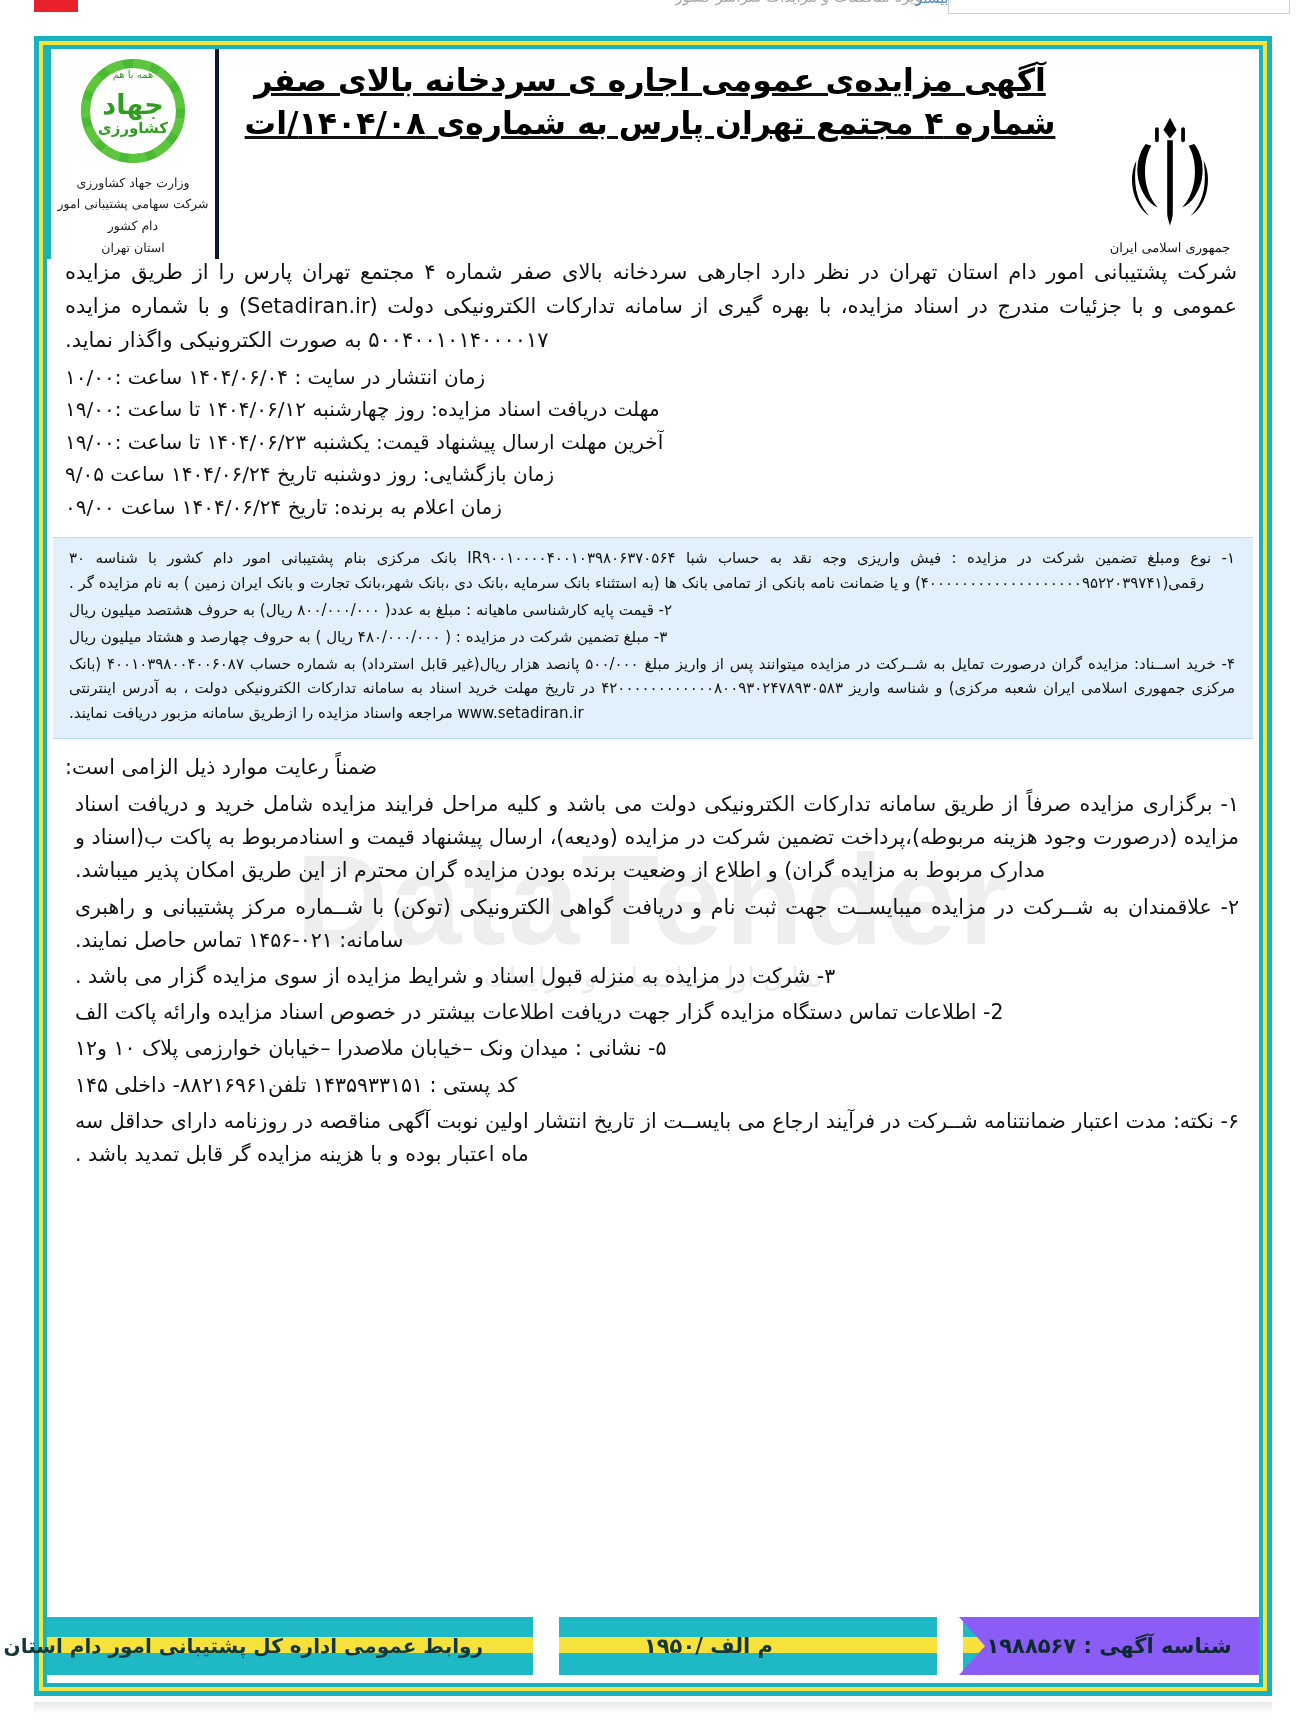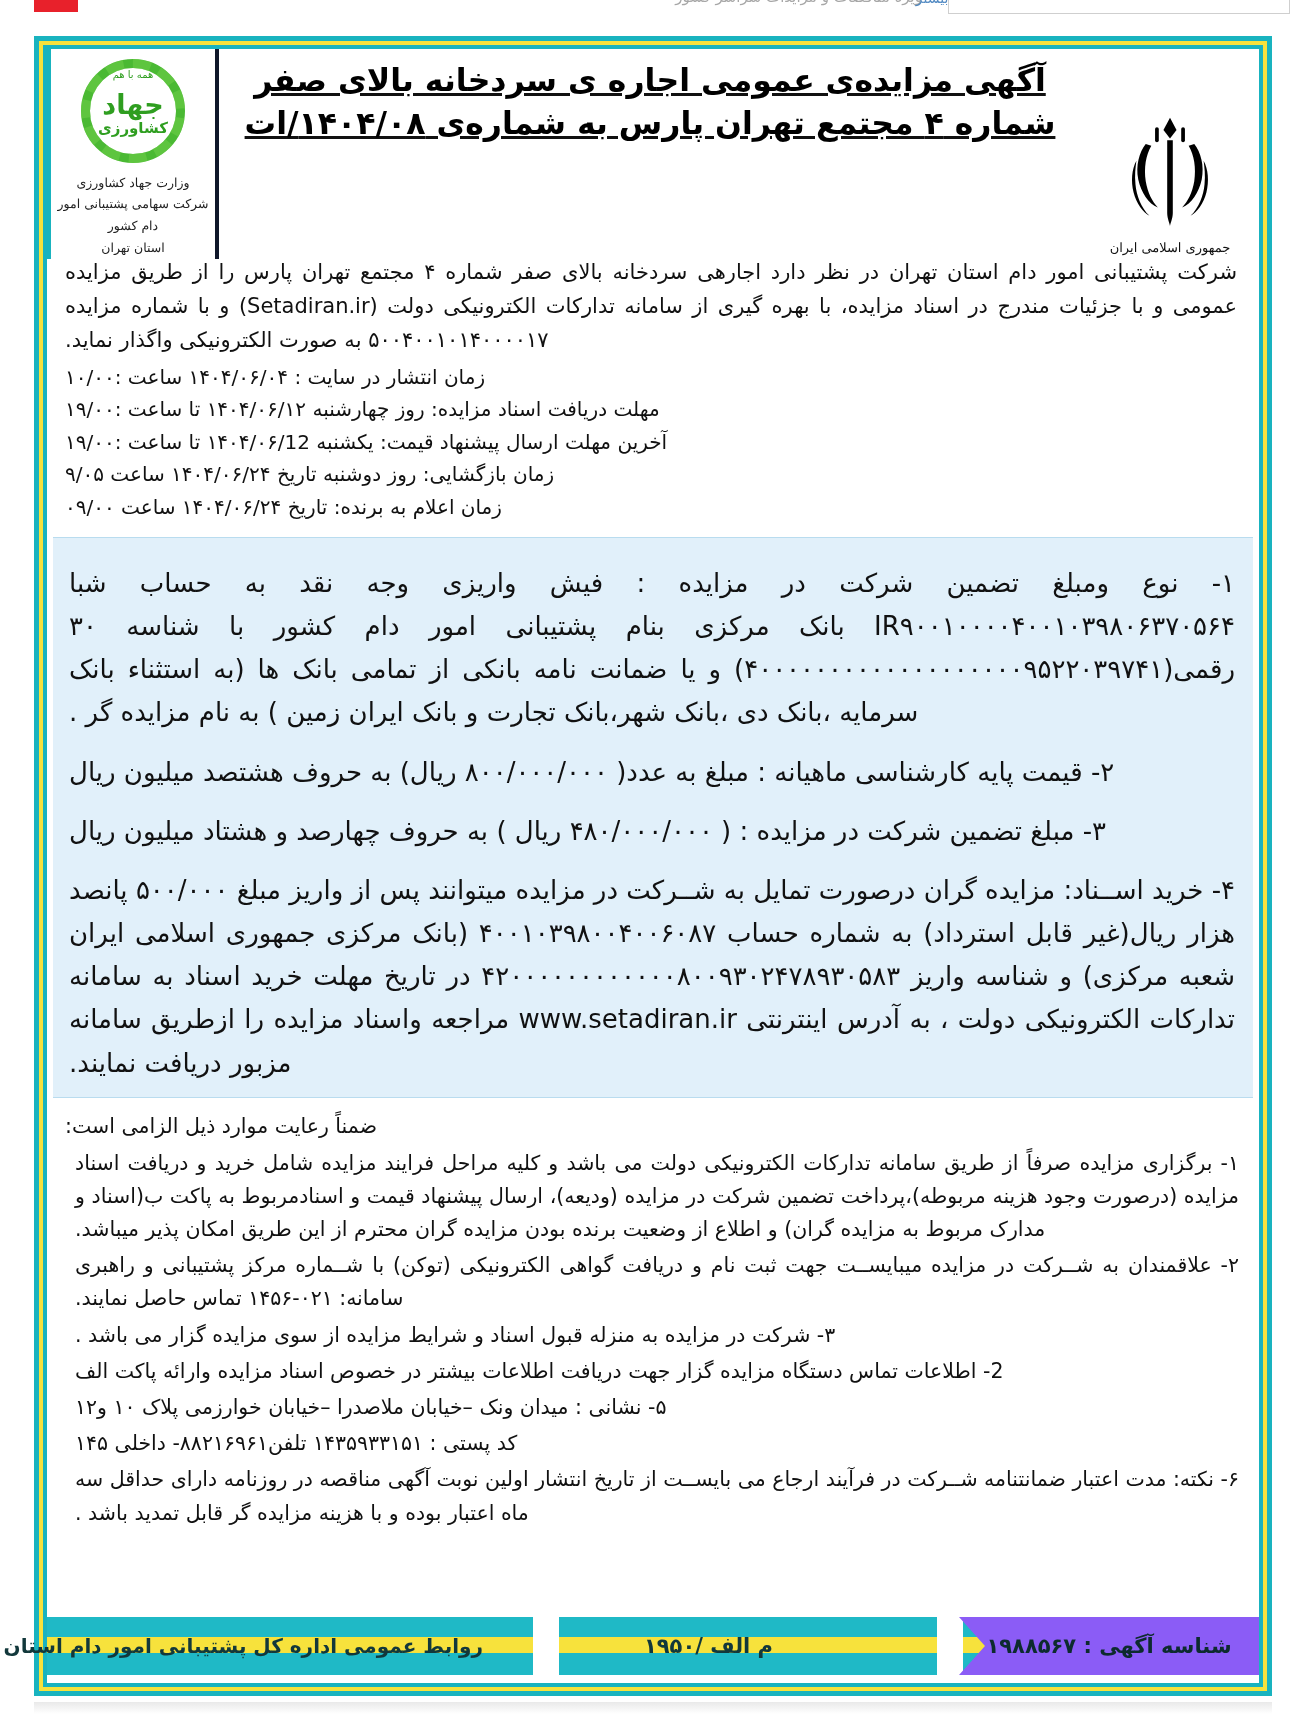--- a/index.html
+++ b/index.html
@@ -134,22 +134,22 @@
     font-size:20px;line-height:1.62;text-align:left;direction:rtl;
   }
 
   
   .blue-block{
     margin:4px 6px 0 6px;background:#e1f0fa;
     border-top:1px solid #b9dcef;border-bottom:1px solid #b9dcef;
     padding:8px 18px 10px 16px;position:relative;
   }
   .blue-block .itm{
-    font-size:26px;line-height:1.66;direction:rtl;text-align:justify;
-    text-align-last:left;margin:16px 0 2px 0;
+    font-size:15px;line-height:1.66;direction:rtl;text-align:justify;
+    text-align-last:left;margin:0 0 2px 0;
   }
   .blue-block .itm.center-ltr{ text-align-last:left; }
 
   
   .notes{
     padding:12px 20px 0 18px;
   }
   .notes .lead{
     font-size:20.5px;line-height:1.6;text-align:left;direction:rtl;margin-bottom:4px;
   }
@@ -274,21 +274,21 @@
         </div>
       </div>
 
       <div class="intro">
         <p>شرکت پشتیبانی امور دام استان تهران در نظر دارد اجارهی سردخانه بالای صفر شماره ۴ مجتمع تهران پارس را از طریق مزایده عمومی و با جزئیات مندرج در اسناد مزایده، با بهره گیری از سامانه تدارکات الکترونیکی دولت (Setadiran.ir) و با شماره مزایده ۵۰۰۴۰۰۱۰۱۴۰۰۰۰۱۷ به صورت الکترونیکی واگذار نماید.</p>
       </div>
 
       <div class="schedule">
         <div>زمان انتشار در سایت : ۱۴۰۴/۰۶/۰۴ ساعت :۱۰/۰۰</div>
         <div>مهلت دریافت اسناد مزایده: روز چهارشنبه ۱۴۰۴/۰۶/۱۲ تا ساعت :۱۹/۰۰</div>
-        <div>آخرین مهلت ارسال پیشنهاد قیمت: یکشنبه ۱۴۰۴/۰۶/12 تا ساعت :۱۹/۰۰</div>
+        <div>آخرین مهلت ارسال پیشنهاد قیمت: یکشنبه ۱۴۰۴/۰۶/۲۳ تا ساعت :۱۹/۰۰</div>
         <div>زمان بازگشایی: روز دوشنبه تاریخ ۱۴۰۴/۰۶/۲۴ ساعت ۹/۰۵</div>
         <div>زمان اعلام به برنده: تاریخ ۱۴۰۴/۰۶/۲۴ ساعت ۰۹/۰۰</div>
       </div>
 
       <div class="blue-block">
         <p class="itm">۱- نوع ومبلغ تضمین شرکت در مزایده : فیش واریزی وجه نقد به حساب شبا   IR۹۰۰۱۰۰۰۰۴۰۰۱۰۳۹۸۰۶۳۷۰۵۶۴ بانک مرکزی بنام پشتیبانی امور دام کشور با شناسه ۳۰ رقمی(۴۰۰۰۰۰۰۰۰۰۰۰۰۰۰۰۰۰۰۰۹۵۲۲۰۳۹۷۴۱) و یا ضمانت نامه بانکی از تمامی بانک ها (به استثناء بانک سرمایه ،بانک دی ،بانک شهر،بانک تجارت و بانک ایران زمین ) به نام مزایده گر .</p>
         <p class="itm center-ltr">۲- قیمت پایه کارشناسی ماهیانه : مبلغ به عدد( ۸۰۰/۰۰۰/۰۰۰ ریال) به حروف هشتصد میلیون ریال</p>
         <p class="itm center-ltr">۳- مبلغ تضمین شرکت در مزایده : ( ۴۸۰/۰۰۰/۰۰۰ ریال  ) به حروف چهارصد و هشتاد میلیون ریال</p>
         <p class="itm">۴- خرید اســناد: مزایده گران درصورت تمایل به شــرکت در مزایده میتوانند پس از واریز مبلغ ۵۰۰/۰۰۰ پانصد هزار ریال(غیر قابل استرداد) به شماره حساب ۴۰۰۱۰۳۹۸۰۰۴۰۰۶۰۸۷ (بانک مرکزی جمهوری اسلامی ایران شعبه مرکزی) و شناسه واریز ۴۲۰۰۰۰۰۰۰۰۰۰۰۰۸۰۰۹۳۰۲۴۷۸۹۳۰۵۸۳ در تاریخ مهلت خرید اسناد به سامانه تدارکات الکترونیکی دولت ، به آدرس اینترنتی www.setadiran.ir مراجعه واسناد مزایده را ازطریق سامانه مزبور دریافت نمایند.</p>
       </div>

